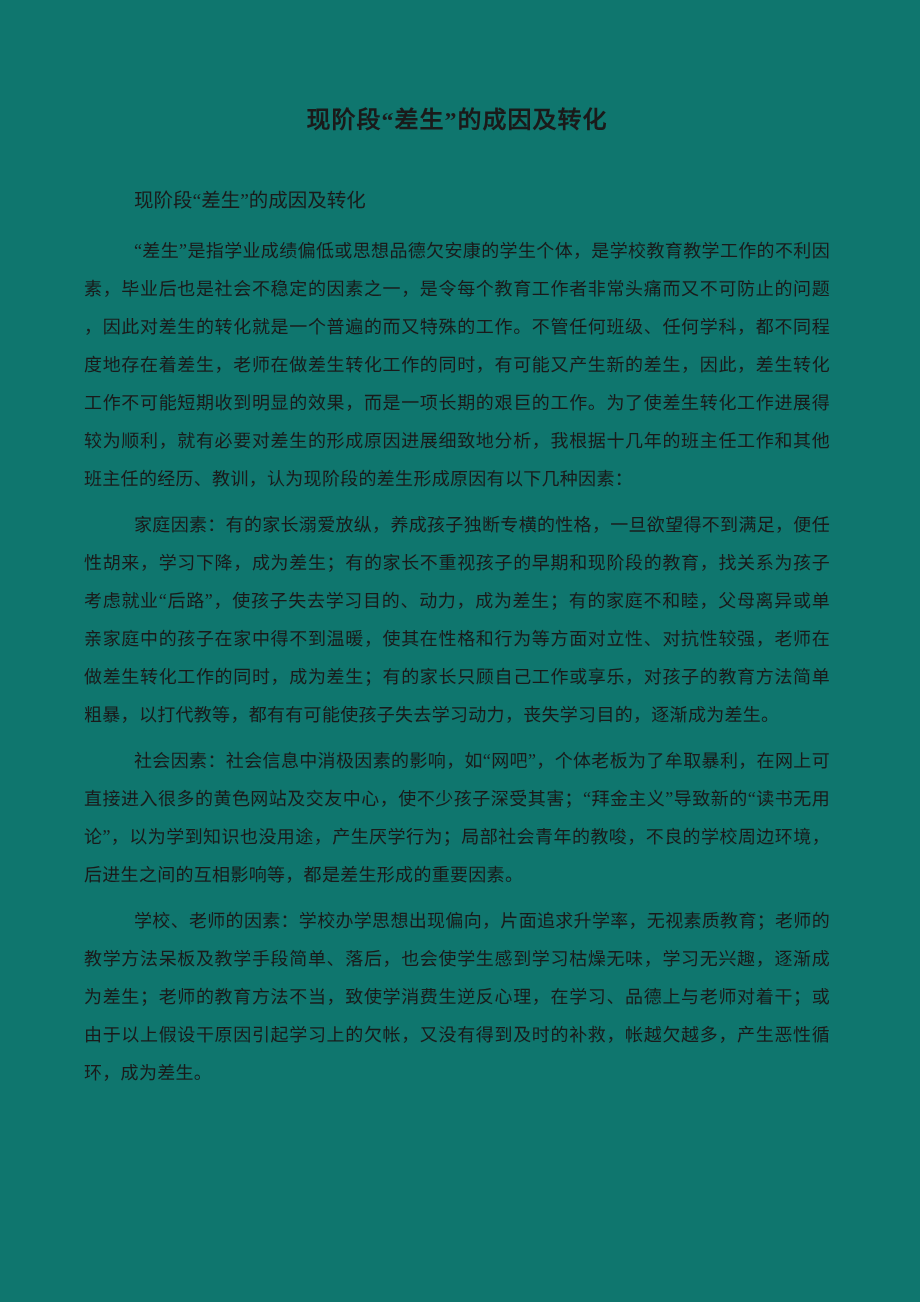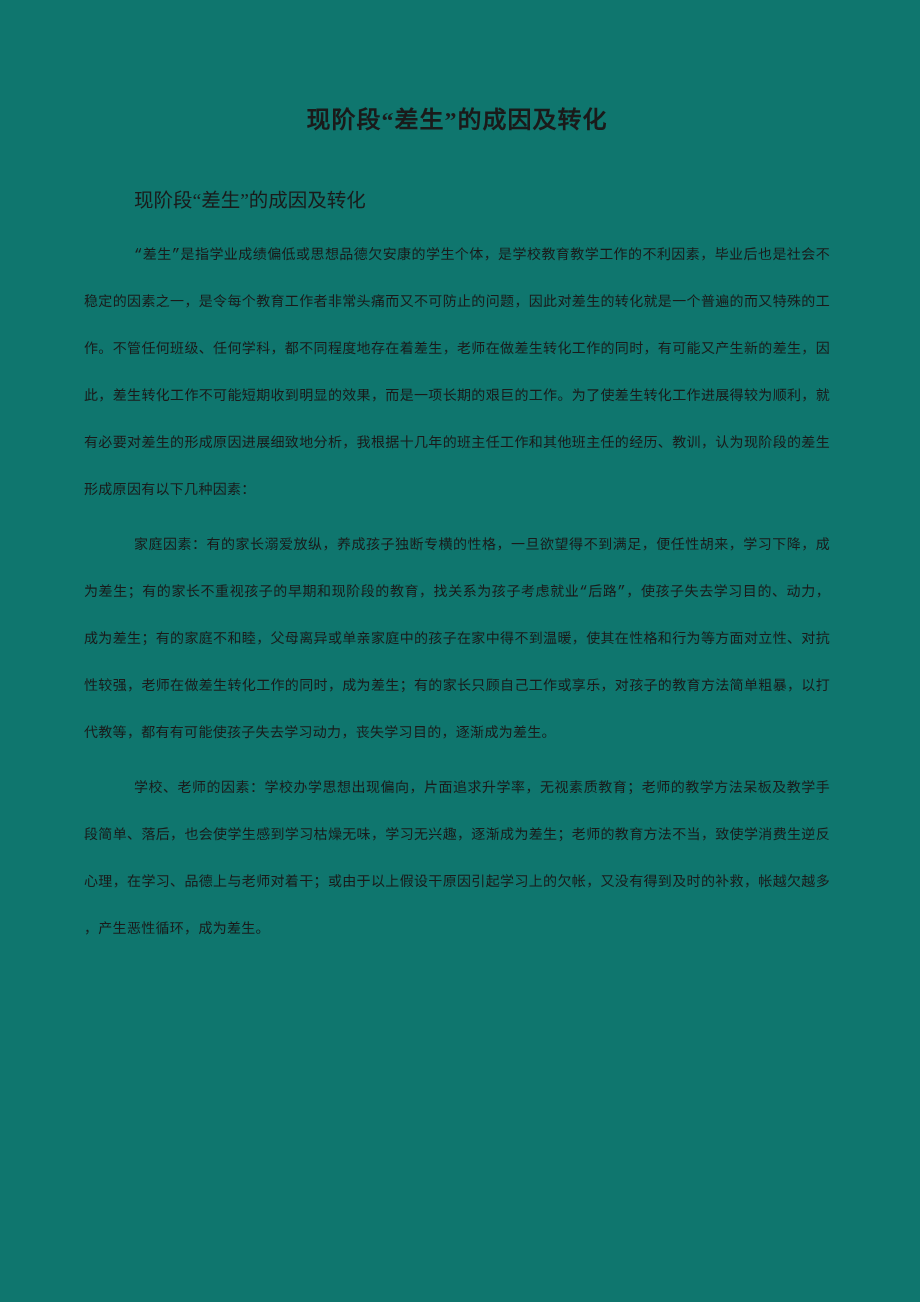--- a/index.html
+++ b/index.html
@@ -33,39 +33,39 @@
     font-size: 19.5px;
     line-height: 38px;
     margin: 0 0 12px 0;
     text-indent: 50px;
     white-space: nowrap;
   }
   .doc-line.author {
     margin-bottom: 16px;
   }
   .doc-para {
-    font-size: 14px;
-    line-height: 47px;
+    font-size: 18px;
+    line-height: 38px;
     margin: 0 0 8px 0;
     text-indent: 50px;
     text-align: justify;
     word-break: break-all;
     line-break: anywhere;
     letter-spacing: 0.3px;
-    font-family: Liberation Mono, monospace;
   }
 </style>
 </head>
 <body>
 
 <div class="page">
   <h1 class="doc-title">现阶段“差生”的成因及转化</h1>
 
   <p class="doc-line">现阶段“差生”的成因及转化</p>
 
 
   <p class="doc-para">“差生”是指学业成绩偏低或思想品德欠安康的学生个体，是学校教育教学工作的不利因素，毕业后也是社会不稳定的因素之一，是令每个教育工作者非常头痛而又不可防止的问题，因此对差生的转化就是一个普遍的而又特殊的工作。不管任何班级、任何学科，都不同程度地存在着差生，老师在做差生转化工作的同时，有可能又产生新的差生，因此，差生转化工作不可能短期收到明显的效果，而是一项长期的艰巨的工作。为了使差生转化工作进展得较为顺利，就有必要对差生的形成原因进展细致地分析，我根据十几年的班主任工作和其他班主任的经历、教训，认为现阶段的差生形成原因有以下几种因素：</p>
 
   <p class="doc-para">家庭因素：有的家长溺爱放纵，养成孩子独断专横的性格，一旦欲望得不到满足，便任性胡来，学习下降，成为差生；有的家长不重视孩子的早期和现阶段的教育，找关系为孩子考虑就业“后路”，使孩子失去学习目的、动力，成为差生；有的家庭不和睦，父母离异或单亲家庭中的孩子在家中得不到温暖，使其在性格和行为等方面对立性、对抗性较强，老师在做差生转化工作的同时，成为差生；有的家长只顾自己工作或享乐，对孩子的教育方法简单粗暴，以打代教等，都有有可能使孩子失去学习动力，丧失学习目的，逐渐成为差生。</p>
 
+  <p class="doc-para">社会因素：社会信息中消极因素的影响，如“网吧”，个体老板为了牟取暴利，在网上可直接进入很多的黄色网站及交友中心，使不少孩子深受其害；“拜金主义”导致新的“读书无用论”，以为学到知识也没用途，产生厌学行为；局部社会青年的教唆，不良的学校周边环境，后进生之间的互相影响等，都是差生形成的重要因素。</p>
 
   <p class="doc-para">学校、老师的因素：学校办学思想出现偏向，片面追求升学率，无视素质教育；老师的教学方法呆板及教学手段简单、落后，也会使学生感到学习枯燥无味，学习无兴趣，逐渐成为差生；老师的教育方法不当，致使学消费生逆反心理，在学习、品德上与老师对着干；或由于以上假设干原因引起学习上的欠帐，又没有得到及时的补救，帐越欠越多，产生恶性循环，成为差生。</p>
 </div>
 
 </body></html>

